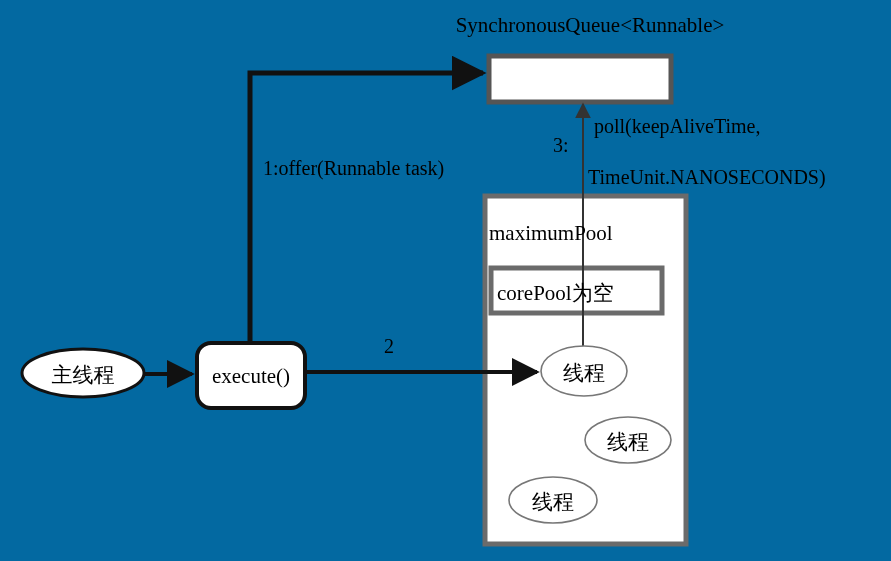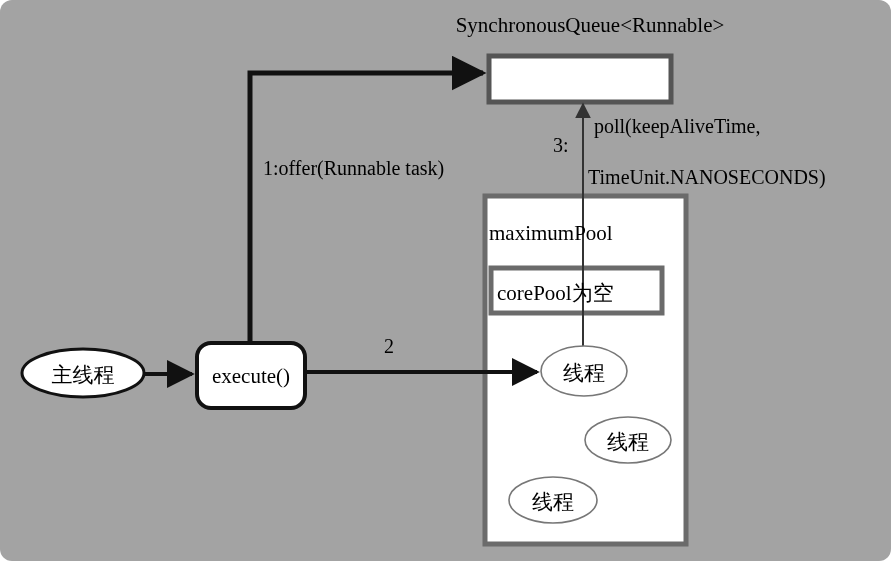--- a/index.html
+++ b/index.html
@@ -8,23 +8,22 @@
     padding: 0;
     background: #ffffff;
   }
   body {
     font-family: "Liberation Serif", "DejaVu Serif", serif;
   }
   #canvas {
     position: relative;
     width: 891px;
     height: 561px;
-    background: #a3a3a3;
+    background: #0369a1;
     overflow: hidden;
-    border-radius: 12px;
   }
   #diagram-svg {
     position: absolute;
     top: 0;
     left: 0;
     width: 891px;
     height: 561px;
   }
   .txt {
     font-family: "Liberation Serif", "DejaVu Serif", serif;

